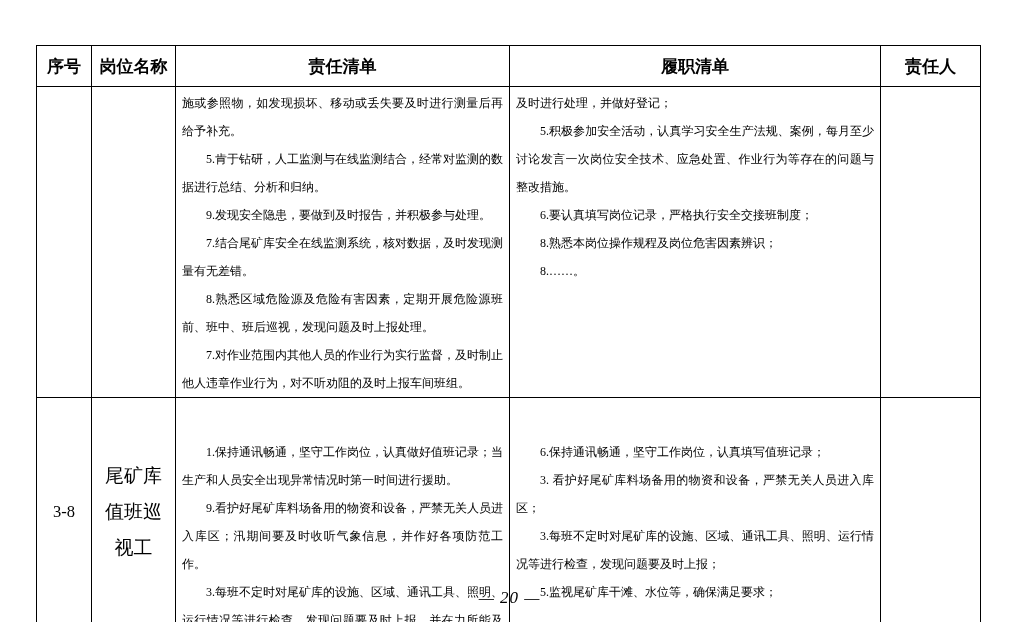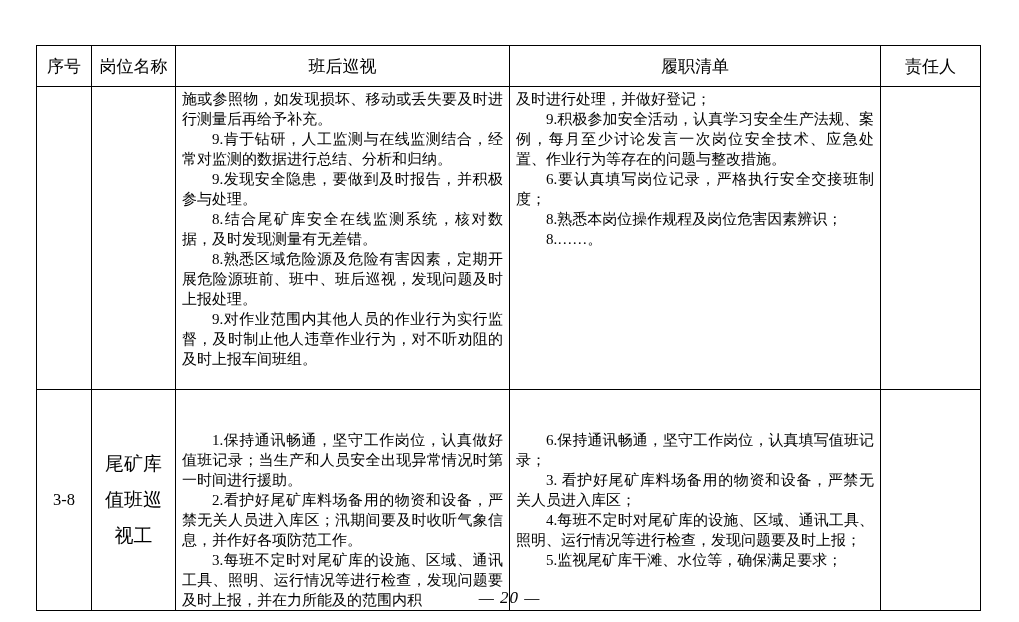--- a/index.html
+++ b/index.html
@@ -24,42 +24,42 @@
     table-layout: fixed;
   }
   .doc-table td, .doc-table th {
     border: 1.5px solid #000000;
     padding: 0;
     vertical-align: top;
     overflow: hidden;
   }
   .doc-table th {
     font-size: 17px;
-    font-weight: normal;
+    font-weight: bold;
     text-align: center;
     vertical-align: middle;
     height: 40px;
   }
   .row-tall > td { height: 302px; }
   .row-short > td { height: 190px; }
   td.center-cell {
     text-align: center;
     vertical-align: middle;
     font-size: 16.5px;
   }
   .position-text {
     display: inline-block;
     width: 72px;
     line-height: 36px;
     font-size: 19px;
   }
   .cell-inner {
     padding: 2px 6px 0 6px;
-    font-size: 15px;
-    line-height: 20px;
+    font-size: 12px;
+    line-height: 28px;
     text-align: justify;
   }
   .clip {
     max-height: 188px;
     overflow: hidden;
     margin-top: 38px;
   }
   .cell-inner p.para {
     margin: 0;
     text-indent: 0;
@@ -86,67 +86,67 @@
     <col style="width:55px">
     <col style="width:84px">
     <col style="width:334px">
     <col style="width:371px">
     <col style="width:100px">
   </colgroup>
   <thead>
     <tr>
       <th>序号</th>
       <th>岗位名称</th>
-      <th>班后巡视</th>
+      <th>责任清单</th>
       <th>履职清单</th>
       <th>责任人</th>
     </tr>
   </thead>
   <tbody>
     <tr class="row-tall">
       <td class="center-cell"></td>
       <td class="center-cell"></td>
       <td>
         <div class="cell-inner">
             <p class="para">施或参照物，如发现损坏、移动或丢失要及时进行测量后再给予补充。</p>
-            <p class="para indent">9.肯于钻研，人工监测与在线监测结合，经常对监测的数据进行总结、分析和归纳。</p>
+            <p class="para indent">5.肯于钻研，人工监测与在线监测结合，经常对监测的数据进行总结、分析和归纳。</p>
             <p class="para indent">9.发现安全隐患，要做到及时报告，并积极参与处理。</p>
-            <p class="para indent">8.结合尾矿库安全在线监测系统，核对数据，及时发现测量有无差错。</p>
+            <p class="para indent">7.结合尾矿库安全在线监测系统，核对数据，及时发现测量有无差错。</p>
             <p class="para indent">8.熟悉区域危险源及危险有害因素，定期开展危险源班前、班中、班后巡视，发现问题及时上报处理。</p>
-            <p class="para indent">9.对作业范围内其他人员的作业行为实行监督，及时制止他人违章作业行为，对不听劝阻的及时上报车间班组。</p>
+            <p class="para indent">7.对作业范围内其他人员的作业行为实行监督，及时制止他人违章作业行为，对不听劝阻的及时上报车间班组。</p>
           </div>
       </td>
       <td>
         <div class="cell-inner">
             <p class="para">及时进行处理，并做好登记；</p>
-            <p class="para indent">9.积极参加安全活动，认真学习安全生产法规、案例，每月至少讨论发言一次岗位安全技术、应急处置、作业行为等存在的问题与整改措施。</p>
+            <p class="para indent">5.积极参加安全活动，认真学习安全生产法规、案例，每月至少讨论发言一次岗位安全技术、应急处置、作业行为等存在的问题与整改措施。</p>
             <p class="para indent">6.要认真填写岗位记录，严格执行安全交接班制度；</p>
             <p class="para indent">8.熟悉本岗位操作规程及岗位危害因素辨识；</p>
             <p class="para indent">8.……。</p>
           </div>
       </td>
       <td class="center-cell"></td>
     </tr>
     <tr class="row-short">
       <td class="center-cell">3-8</td>
       <td class="center-cell">
         <span class="position-text">尾矿库值班巡视工</span>
       </td>
       <td>
         <div class="cell-inner clip">
             <p class="para indent">1.保持通讯畅通，坚守工作岗位，认真做好值班记录；当生产和人员安全出现异常情况时第一时间进行援助。</p>
-            <p class="para indent">2.看护好尾矿库料场备用的物资和设备，严禁无关人员进入库区；汛期间要及时收听气象信息，并作好各项防范工作。</p>
+            <p class="para indent">9.看护好尾矿库料场备用的物资和设备，严禁无关人员进入库区；汛期间要及时收听气象信息，并作好各项防范工作。</p>
             <p class="para indent">3.每班不定时对尾矿库的设施、区域、通讯工具、照明、运行情况等进行检查，发现问题要及时上报，并在力所能及的范围内积</p>
           </div>
       </td>
       <td>
         <div class="cell-inner clip">
             <p class="para indent">6.保持通讯畅通，坚守工作岗位，认真填写值班记录；</p>
             <p class="para indent">3. 看护好尾矿库料场备用的物资和设备，严禁无关人员进入库区；</p>
-            <p class="para indent">4.每班不定时对尾矿库的设施、区域、通讯工具、照明、运行情况等进行检查，发现问题要及时上报；</p>
+            <p class="para indent">3.每班不定时对尾矿库的设施、区域、通讯工具、照明、运行情况等进行检查，发现问题要及时上报；</p>
             <p class="para indent">5.监视尾矿库干滩、水位等，确保满足要求；</p>
           </div>
       </td>
       <td class="center-cell"></td>
     </tr>
   </tbody>
 </table>
 
 <div class="page-number">— 20 —</div>
 

